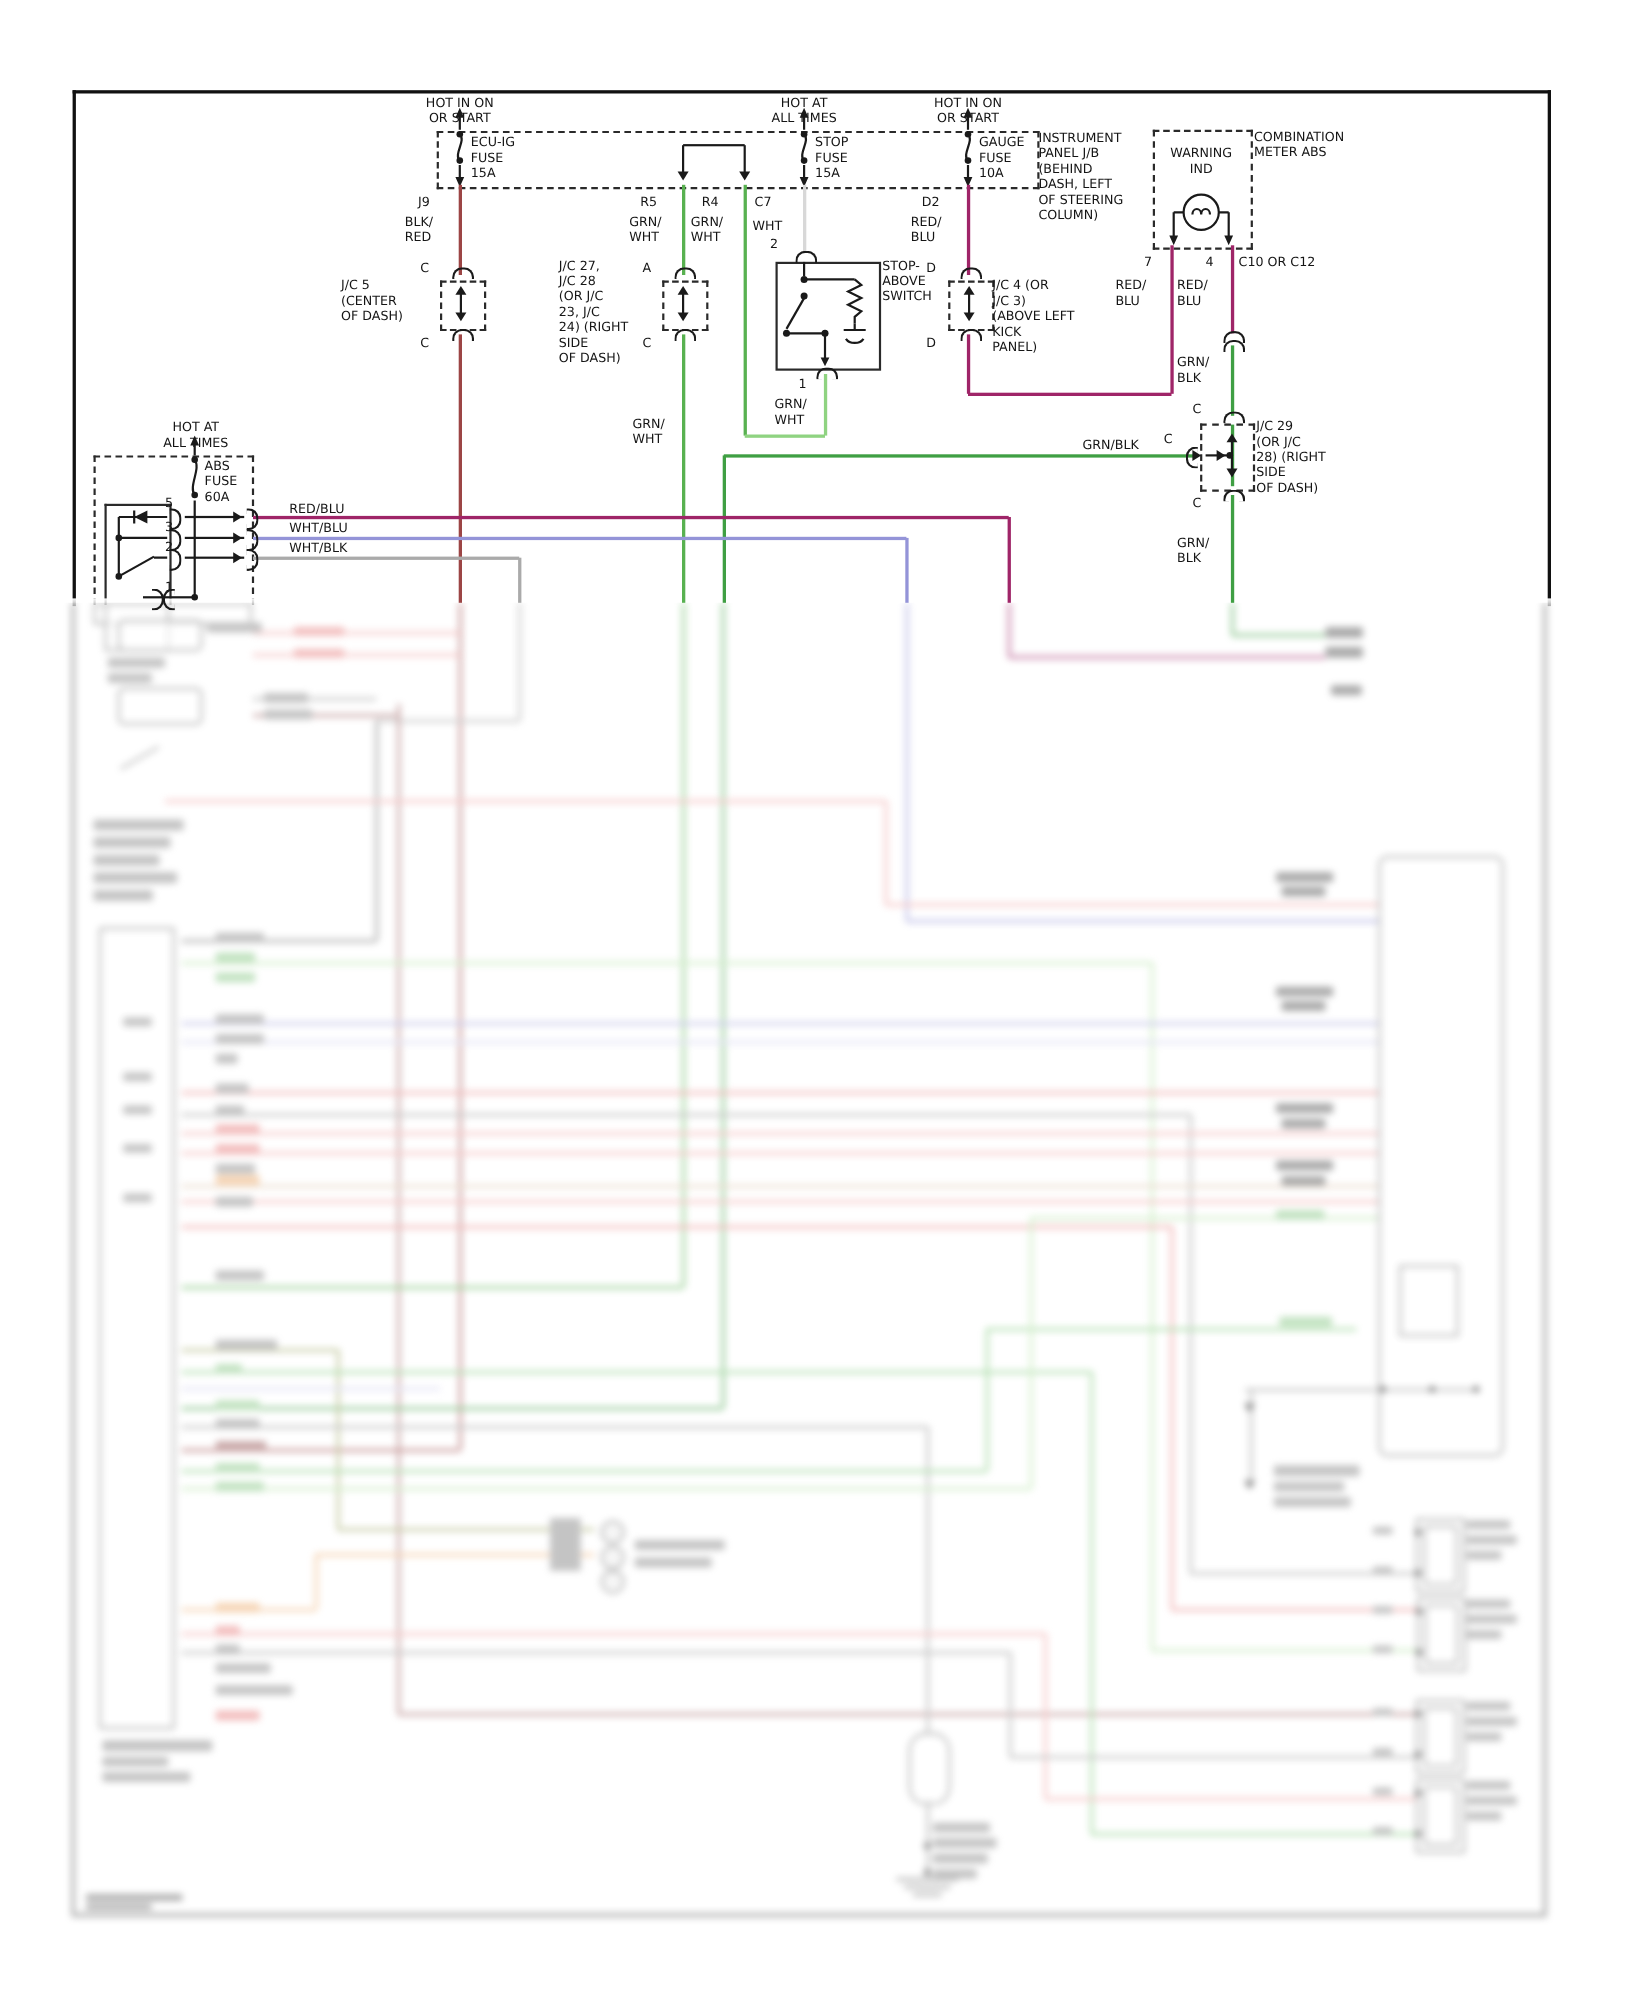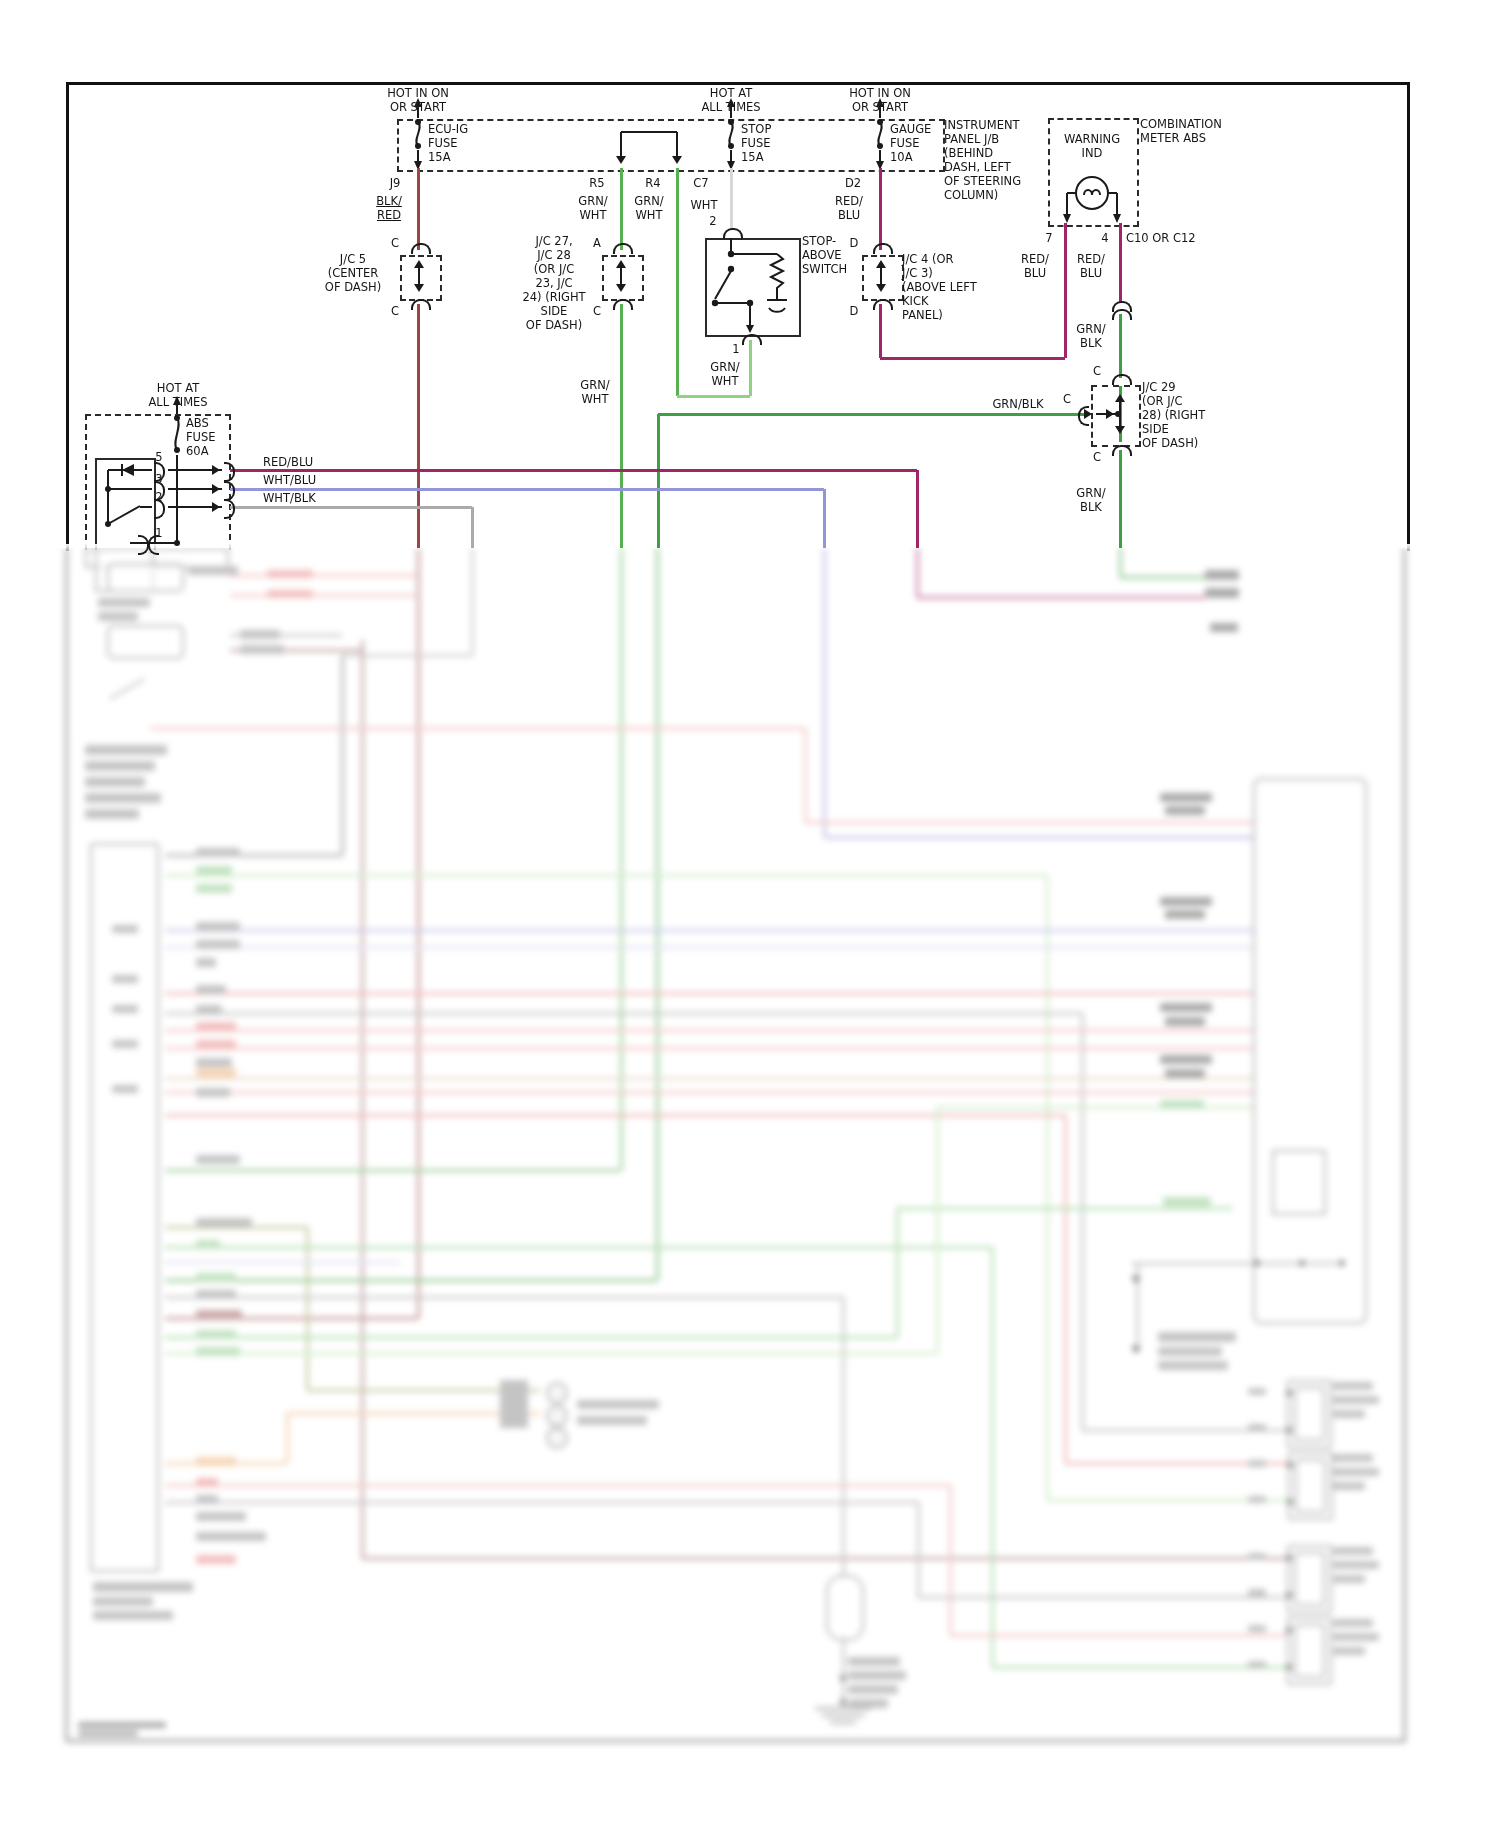--- a/index.html
+++ b/index.html
@@ -1,20 +1,20 @@
 <!DOCTYPE html>
 <html><head>
 <meta charset="utf-8">
 <style>
   html,body{margin:0;padding:0;background:#fff;}
   #page{position:relative;width:1500px;height:1828px;background:#ffffff;overflow:hidden;
         font-family:"DejaVu Sans","Liberation Sans",sans-serif;}
   .abs{position:absolute;}
   .lbl{position:absolute;font-size:11.5px;line-height:1.22;color:#151515;white-space:pre-line;}
-  .ra{text-align:center;} .ca{text-align:center;}
+  .ra{text-align:left;} .ca{text-align:center;}
   .dashed{position:absolute;border:2px dashed #2a2a2a;}
   .solid{position:absolute;border:2px solid #2a2a2a;}
   .arc-n{position:absolute;width:16px;height:9px;border:2px solid #1a1a1a;border-bottom:none;
          border-radius:9px 9px 0 0;background:transparent;}
   .arc-l{position:absolute;width:9px;height:16px;border:2px solid #1a1a1a;border-right:none;
          border-radius:9px 0 0 9px;}
   .arc-r{position:absolute;width:9px;height:16px;border:2px solid #1a1a1a;border-left:none;
          border-radius:0 9px 9px 0;}
   .tri{position:absolute;width:0;height:0;}
   .tri-up{border-left:5px solid transparent;border-right:5px solid transparent;border-bottom:8px solid #1a1a1a;}
@@ -61,21 +61,21 @@
 PANEL J/B
 (BEHIND
 DASH, LEFT
 OF STEERING
 COLUMN)</div>
   <div class="lbl" style="left:1140px;top:117px;width:86px;">COMBINATION
 METER ABS</div>
   <div class="lbl ca" style="left:1056px;top:132px;width:72px;">WARNING
 IND</div>
   <div class="lbl ra" style="left:380px;top:176px;width:30px;">J9</div>
-  <div class="lbl ra" style="left:368px;top:194px;width:42px;text-decoration:underline;">BLK/
+  <div class="lbl ra" style="left:368px;top:194px;width:42px;">BLK/
 RED</div>
   <div class="lbl ra" style="left:582px;top:176px;width:30px;">R5</div>
   <div class="lbl ra" style="left:572px;top:194px;width:42px;">GRN/
 WHT</div>
   <div class="lbl ra" style="left:638px;top:176px;width:30px;">R4</div>
   <div class="lbl ra" style="left:628px;top:194px;width:42px;">GRN/
 WHT</div>
   <div class="lbl ra" style="left:686px;top:176px;width:30px;">C7</div>
   <div class="lbl ra" style="left:684px;top:198px;width:40px;">WHT</div>
   <div class="lbl ra" style="left:700px;top:214px;width:26px;">2</div>

